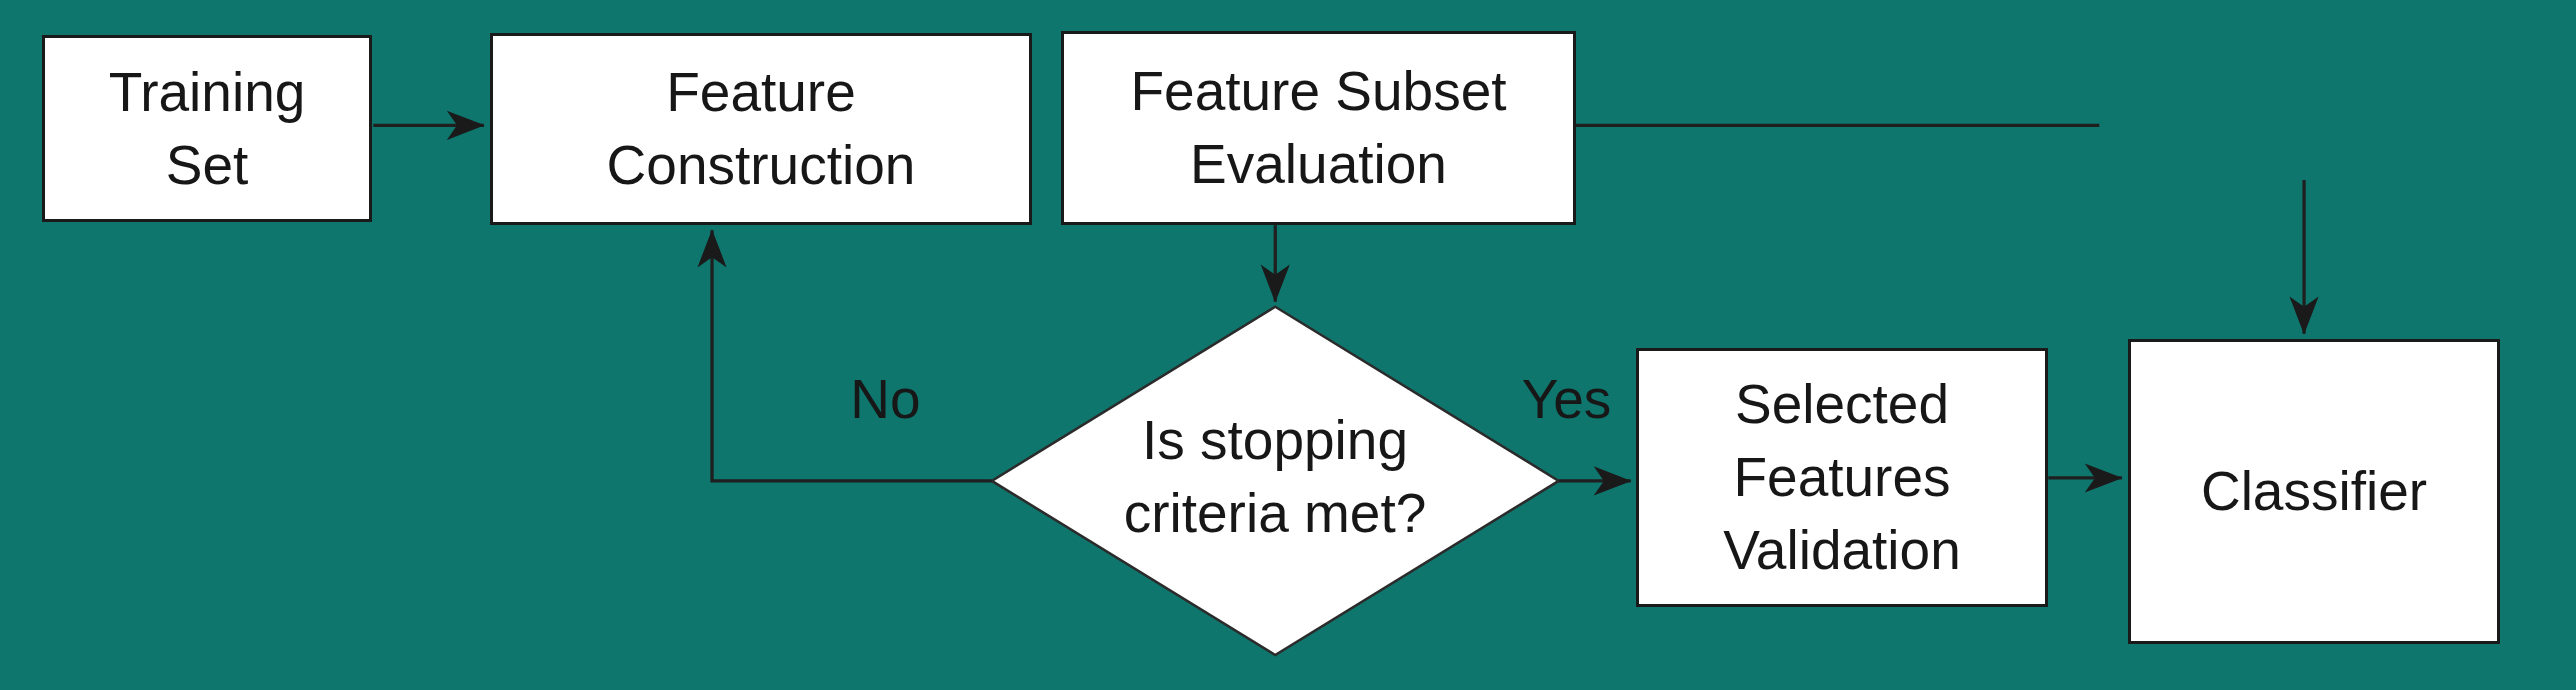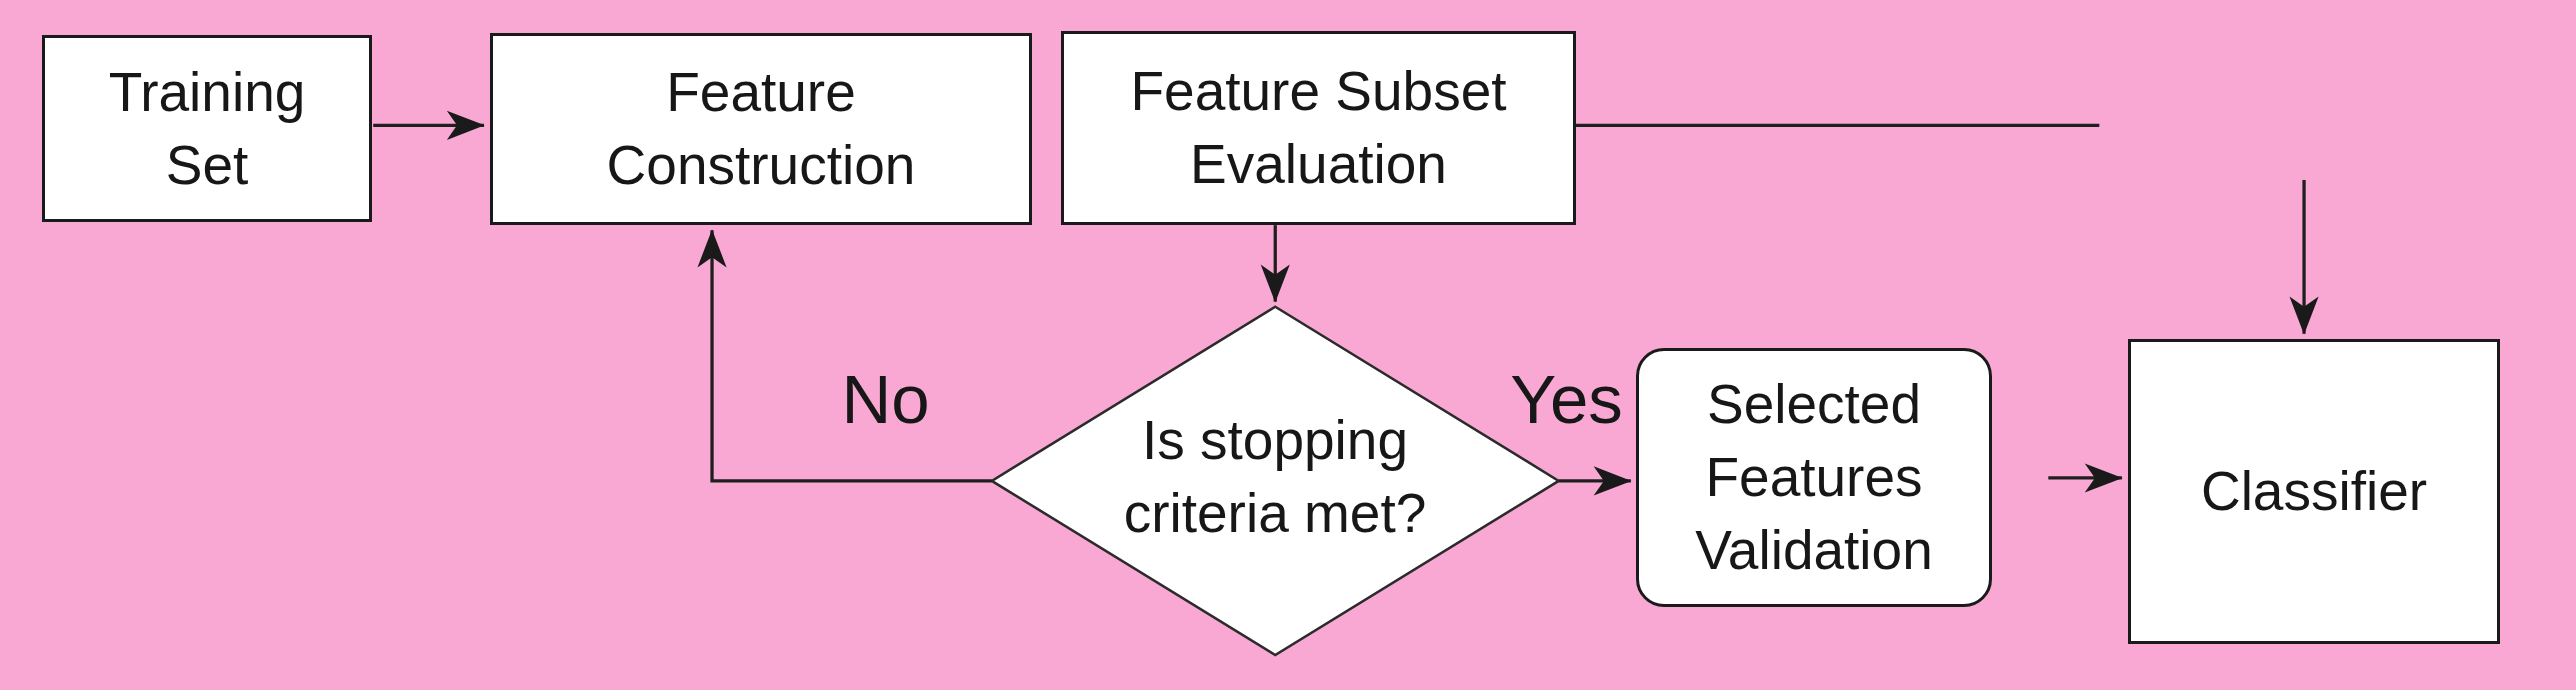--- a/index.html
+++ b/index.html
@@ -1,27 +1,27 @@
 <!DOCTYPE html>
 <html style="font-size:11.7px"><head>
 <meta charset="utf-8">
 <style>
   html,body{margin:0;padding:0;background:#ffffff;}
   .canvas{
-    position:relative;width:2576px;height:690px;background:#f9a8d4;
+    position:relative;width:2576px;height:690px;background:#0f766e;
     font-family:"Liberation Sans","DejaVu Sans",sans-serif;overflow:hidden;
   }
   .edges-svg{position:absolute;left:0;top:0;width:2576px;height:690px;}
   .node{
     position:absolute;box-sizing:border-box;border:3.6px solid #1a1a1a;background:#ffffff;
     display:flex;align-items:center;justify-content:center;text-align:center;
     color:#171717;font-size:55px;line-height:73px;white-space:pre-line;
   }
   .edge-label{
-    position:absolute;color:#171717;font-size:69px;line-height:67px;
+    position:absolute;color:#171717;font-size:55px;line-height:67px;
     text-align:center;white-space:nowrap;
   }
   .diamond-label{
     position:absolute;left:1020px;top:404px;width:510px;
     color:#171717;font-size:55px;line-height:73px;white-space:pre-line;
     text-align:center;
   }
 </style>
 </head>
 <body>
@@ -57,21 +57,21 @@
   <div class="node" style="left:42px;top:35px;width:330px;height:187px;">Training
 Set</div>
 
   <div class="node" style="left:490px;top:33px;width:542px;height:192px;">Feature
 Construction</div>
 
   <div class="node" style="left:1017px;top:31px;width:515px;height:194px;margin-left:44px;">Feature Subset
 Evaluation</div>
 
 
-  <div class="node" style="left:1636px;top:348px;width:356px;height:259px;border-radius:28px;">Selected
+  <div class="node" style="left:1636px;top:348px;width:412px;height:259px;">Selected
 Features
 Validation</div>
 
   <div class="node" style="left:2128px;top:339px;width:372px;height:305px;">Classifier</div>
 
   <div class="diamond-label">Is stopping
 criteria met?</div>
 
   <div class="edge-label" style="left:787px;top:366px;width:197px;">No</div>
 

